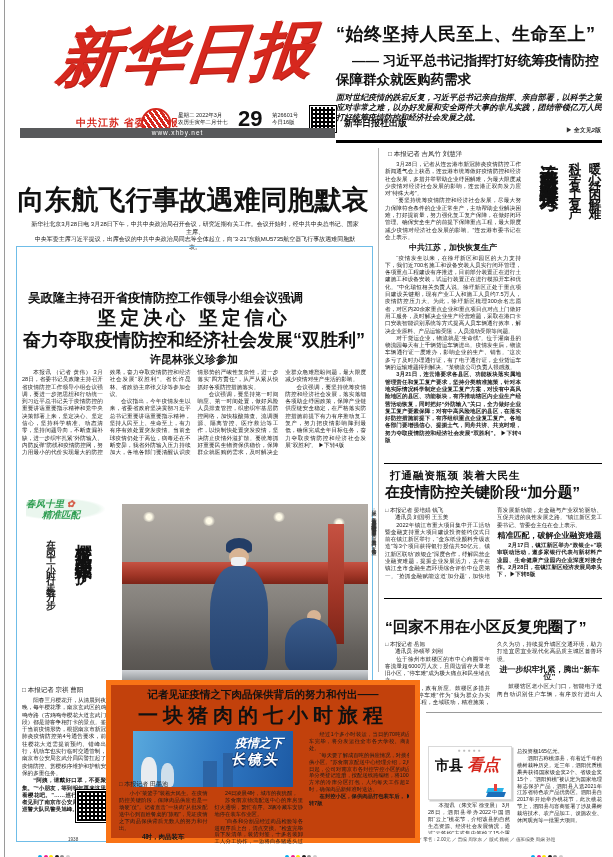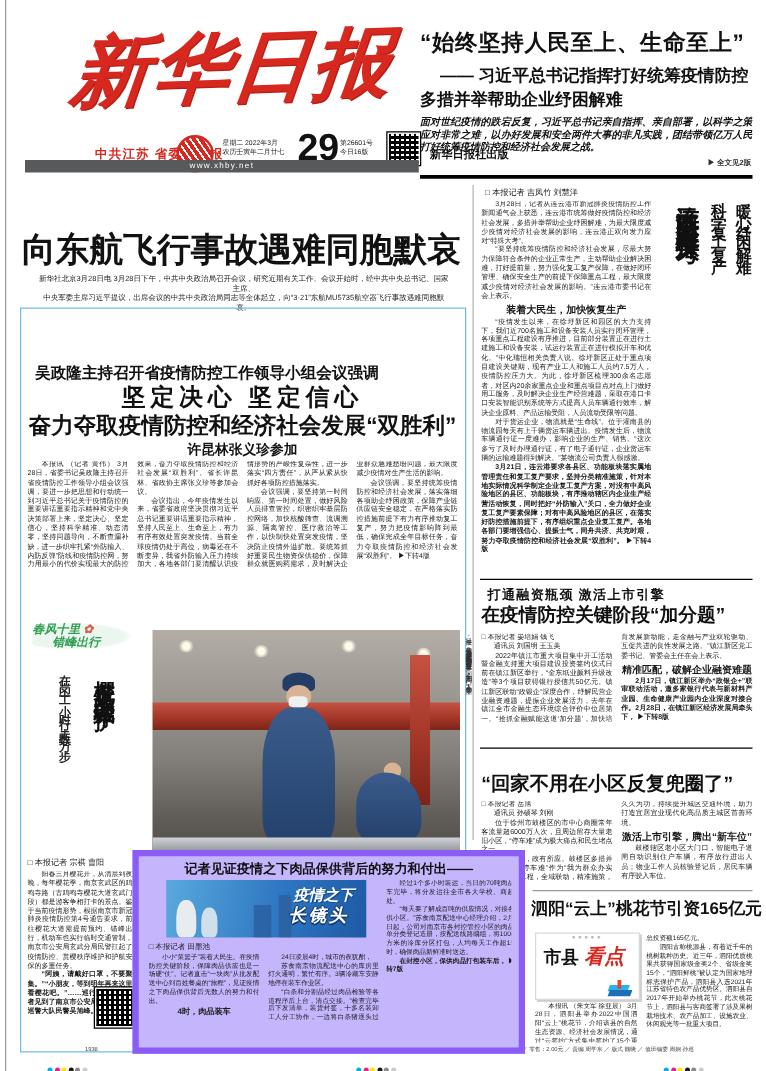--- a/index.html
+++ b/index.html
@@ -16,21 +16,21 @@
 
   
   .brand{font-family:"DejaVu Serif","Liberation Serif",serif;font-style:italic;font-weight:bold;
          color:#d6281e;font-size:62px;letter-spacing:2px;transform:skewX(-8deg) rotate(-2deg);
          text-shadow:1px 1px 0 #b71f16;white-space:nowrap;}
   .org{color:#d6281e;font-size:10px;font-weight:bold;letter-spacing:1px;}
   .logo-circle{width:30px;height:30px;border-radius:50%;
     background:repeating-linear-gradient(55deg,#d6281e 0 3px,#ffffff 3px 4.5px),#d6281e;
     background-color:#d6281e;border:2px solid #d6281e;box-sizing:border-box;}
   .tiny{font-size:5.5px;line-height:6.5px;color:#222;}
-  .day{font-size:30px;font-weight:bold;line-height:22px;}
+  .day{font-size:22px;font-weight:bold;line-height:22px;}
   .webbar{background:#58595b;color:#fff;font-size:6.5px;line-height:10px;text-align:center;letter-spacing:1px;}
   .qr{background:
       repeating-linear-gradient(0deg,#000 0 2px,transparent 2px 4px),
       repeating-linear-gradient(90deg,#000 0 2px,#fff 2px 4px);
       border:1.5px solid #fff;outline:1px solid #000;}
 
   
   .ts-head{font-size:18px;font-weight:bold;white-space:nowrap;letter-spacing:.5px;}
   .ts-sub{font-size:13.5px;font-weight:bold;white-space:nowrap;}
   .ts-intro{font-family:"Liberation Serif",serif;font-style:italic;font-weight:bold;
@@ -77,21 +77,21 @@
 
   
   .rc-rule{background:#000;height:1px;}
   .vrule{background:#b5b5b5;width:1px;}
   .ly-h{font-size:19px;font-weight:900;letter-spacing:2px;}
   .ly-k{font-size:12.5px;font-weight:bold;letter-spacing:9px;}
   .art-kicker{font-size:10.5px;font-weight:bold;letter-spacing:1px;}
   .art-h{font-weight:900;white-space:nowrap;}
 
   
-  .redbox{border:5px solid #8b5cf6;background:#c4b5fd;box-sizing:border-box;}
+  .redbox{border:5px solid #f97316;background:#c2410c;box-sizing:border-box;}
   .pork-kicker{font-size:10.5px;font-weight:bold;}
   .pork-h{font-size:20px;font-weight:900;letter-spacing:5px;white-space:nowrap;}
   .pork-ill{background:linear-gradient(100deg,#59a9dd 0%,#2f77c2 55%,#1d5aa4 100%);position:relative;overflow:hidden;}
   .ill-bld{position:absolute;background:#2a5f9e;opacity:.8;}
   .ill-fig{position:absolute;background:#e8ecf0;border-radius:45% 45% 25% 25%;}
   .ill-t1{font-size:12px;font-weight:900;font-style:italic;color:#fff;text-shadow:1px 1px 0 #174a8f;}
   .ill-t2{font-size:14px;font-weight:900;font-style:italic;color:#fff;letter-spacing:2px;
           text-shadow:-1px 0 0 #123c77,1px 0 0 #123c77,0 -1px 0 #123c77,0 1.5px 0 #123c77;}
   .body53{font-size:5.3px;line-height:6.9px;color:#1a1a1a;}
 
@@ -132,21 +132,21 @@
     <div>今日16版</div>
   </div>
   <div class="abs qr" style="left:310px;top:106px;width:24px;height:24px;"></div>
   <div class="abs b" style="left:344px;top:117px;font-size:9px;">新华日报社出版</div>
   <div class="abs webbar" style="left:20px;top:128px;width:315px;height:10px;">
     <span>www.xhby.net</span>
   </div>
 
   <div class="abs ts-head" style="left:336px;top:22px;">“始终坚持人民至上、生命至上”</div>
   <div class="abs ts-sub" style="left:352px;top:52px;">—— 习近平总书记指挥打好统筹疫情防控</div>
-  <div class="abs ts-sub" style="left:336px;top:71px;">多措并举帮助企业纾困解难</div>
+  <div class="abs ts-sub" style="left:336px;top:71px;">保障群众就医购药需求</div>
   <div class="abs ts-intro jus clip" style="left:336px;top:93px;width:266px;height:32px;">面对世纪疫情的跌宕反复，习近平总书记亲自指挥、亲自部署，以科学之策应对非常之难，以办好发展和安全两件大事的非凡实践，团结带领亿万人民打好统筹疫情防控和经济社会发展之战。</div>
   <div class="abs more" style="right:12px;top:126px;">▶ 全文见2版</div>
   <div class="abs rule" style="left:336px;top:140px;width:266px;height:2.5px;"></div>
 
   <div class="abs mourn ctr" style="left:14px;top:182px;width:358px;">向东航飞行事故遇难同胞默哀</div>
   <div class="abs mourn-body ctr" style="left:30px;top:221px;width:330px;">
     <div>新华社北京3月28日电 3月28日下午，中共中央政治局召开会议，研究近期有关工作。会议开始时，经中共中央总书记、国家主席、</div>
     <div>中央军委主席习近平提议，出席会议的中共中央政治局同志等全体起立，向“3·21”东航MU5735航空器飞行事故遇难同胞默哀。</div>
   </div>
 
@@ -159,21 +159,21 @@
   <div class="abs attend ctr" style="left:16px;top:352px;width:356px;">许昆林张义珍参加</div>
   <div class="abs body58 cols4 jus clip" style="left:22px;top:369px;width:344px;height:123px;">
     <p class="np">本报讯 （记者 黄伟） 3月28日，省委书记吴政隆主持召开省疫情防控工作领导小组会议强调，要进一步把思想和行动统一到习近平总书记关于疫情防控的重要讲话重要指示精神和党中央决策部署上来，坚定决心、坚定信心，坚持科学精准、动态清零，坚持问题导向，不断查漏补缺，进一步织牢扎紧“外防输入、内防反弹”防线和疫情防控网，努力用最小的代价实现最大的防控效果，奋力夺取疫情防控和经济社会发展“双胜利”。省长许昆林、省政协主席张义珍等参加会议。</p>
     <p class="np">会议指出，今年疫情发生以来，省委省政府坚决贯彻习近平总书记重要讲话重要指示精神，坚持人民至上、生命至上，有力有序有效处置突发疫情。当前全球疫情仍处于高位，病毒还在不断变异，我省外防输入压力持续加大，各地各部门要清醒认识疫情形势的严峻性复杂性，进一步落实“四方责任”，从严从紧从快抓好各项防控措施落实。</p>
     <p class="np">会议强调，要坚持第一时间响应、第一时间处置，做好风险人员排查管控，织密织牢基层防控网络，加快核酸筛查、流调溯源、隔离管控、医疗救治等工作，以快制快处置突发疫情，坚决防止疫情外溢扩散。要统筹抓好重要民生物资保供稳价，保障群众就医购药需求，及时解决企业群众急难愁盼问题，最大限度减少疫情对生产生活的影响。</p>
     <p class="np">会议强调，要坚持统筹疫情防控和经济社会发展，落实落细各项助企纾困政策，保障产业链供应链安全稳定，在严格落实防控措施前提下有力有序推动复工复产，努力把疫情影响降到最低，确保完成全年目标任务，奋力夺取疫情防控和经济社会发展“双胜利”。 ▶下转4版</p>
   </div>
 
   <div class="abs spring" style="left:26px;top:498px;width:80px;">
     <div><span>春风十里</span> <span style="color:#d6604d">✿</span></div>
-    <div style="padding-left:16px;">错峰出行</div>
+    <div style="padding-left:16px;">精准匹配</div>
   </div>
   <div class="abs v sak-h clip" style="left:72px;top:530px;height:150px;">樱花道上的忠诚守护</div>
   <div class="abs v sak-k clip" style="left:44px;top:532px;height:148px;">在岗十二小时行走数万步</div>
   <div class="abs byline" style="left:22px;top:686px;">□ 本报记者 宗祺 曹阳</div>
   <div class="abs body58 jus clip" style="left:22px;top:697px;width:84px;height:136px;">
     <p class="np">阳春三月樱花开，从清晨到夜晚，每年樱花季，南京玄武区的鸡鸣寺路（古鸡鸣寺樱花大道玄武门段）都是游客争相打卡的景点。鉴于当前疫情形势，根据南京市新冠肺炎疫情防控第4号通告要求，前往樱花大道需提前预约、错峰出行，机动车也实行临时交通管制，南京市公安局玄武分局民警扛起了疫情防控、赏樱秩序维护和护航安保的多重任务。</p>
     <p class="np jump">“阿姨，请戴好口罩，不要聚集。”“小朋友，等到明年再来这里看樱花吧。”……巡行管控中，记者见到了南京市公安局玄武分局特巡警大队民警吴旭峰。 ▶下转7版</p>
   </div>
   <div class="abs qr" style="left:76px;top:790px;width:30px;height:30px;"></div>
 
@@ -195,75 +195,75 @@
     <div class="ph-steel" style="left:0;top:166px;width:246px;height:20px;"></div>
   </div>
   <div class="abs v caption-v clip" style="left:370px;top:506px;height:182px;width:8px;">连日来，我省各地重点企业在严格落实疫情防控措施的前提下有序推进复工复产。图为生产车间内，工人正加紧作业。</div>
 
   <div class="abs vrule" style="left:378px;top:148px;height:524px;"></div>
 
   <div class="abs byline" style="left:388px;top:150px;">□ 本报记者 吉凤竹 刘慧洋</div>
   <div class="abs body58 jus clip" style="left:385px;top:161px;width:136px;height:300px;">
     <p class="np">3月28日，记者从连云港市新冠肺炎疫情防控工作新闻通气会上获悉，连云港市统筹做好疫情防控和经济社会发展，多措并举帮助企业纾困解难，为最大限度减少疫情对经济社会发展的影响，连云港正双向发力应对“特殊大考”。</p>
     <p class="np">“要坚持统筹疫情防控和经济社会发展，尽最大努力保障符合条件的企业正常生产，主动帮助企业解决困难，打好提前量，努力强化复工复产保障，在做好闭环管理、确保安全生产的前提下保障重点工程，最大限度减少疫情对经济社会发展的影响。”连云港市委书记在会上表示。</p>
-    <p class="subhead">装着大民生，加快恢复生产</p>
+    <p class="subhead">中共江苏，加快恢复生产</p>
     <p class="np">“疫情发生以来，在徐圩新区和园区的大力支持下，我们近700名施工和设备安装人员实行闭环管理，各项重点工程建设有序推进，目前部分装置正在进行土建施工和设备安装，试运行装置正在进行模拟开车和优化。”中化瑞恒相关负责人说。徐圩新区正处于重点项目建设关键期，现有产业工人和施工人员约7.5万人，疫情防控压力大。为此，徐圩新区梳理300余名志愿者，对区内20余家重点企业和重点项目点对点上门做好用工服务，及时解决企业生产经营难题，采取在港口卡口安装智能识别系统等方式提高人员车辆通行效率，解决企业原料、产品运输受阻，人员流动受限等问题。</p>
     <p class="np">对于货运企业，物流就是“生命线”。位于灌南县的物流园每天有上千辆货运车辆进出。疫情发生后，物流车辆通行证一度难办，影响企业的生产、销售。“这次多亏了及时办理通行证，有了电子通行证，企业货运车辆的运输难题得到解决。”某物流公司负责人很感激。</p>
     <p class="np jump">3月21日，连云港要求各县区、功能板块落实属地管理责任和复工复产要求，坚持分类精准施策，针对本地实际情况科学制定企业复工复产方案，对没有中高风险地区的县区、功能板块，有序推动辖区内企业生产经营活动恢复，同时把好“外防输入”关口，全力做好企业复工复产要素保障；对有中高风险地区的县区，在落实好防控措施前提下，有序组织重点企业复工复产。各地各部门要增强信心、提振士气，同舟共济、共克时艰，努力夺取疫情防控和经济社会发展“双胜利”。 ▶下转4版</p>
   </div>
   <div class="abs v ly-h clip" style="left:528px;top:150px;height:318px;width:34px;">连云港双向发力应对『特殊大考』</div>
   <div class="abs v ly-k clip" style="left:566px;top:152px;height:200px;">科学复工复产</div>
   <div class="abs v ly-k clip" style="left:586px;top:152px;height:200px;">暖心纾困解难</div>
 
   <div class="abs rc-rule" style="left:384px;top:463px;width:218px;"></div>
-  <div class="abs art-kicker" style="left:390px;top:469px;">打通融资瓶颈 激活上市引擎</div>
+  <div class="abs art-kicker" style="left:390px;top:469px;">打通融资瓶颈 装着大民生</div>
   <div class="abs art-h" style="left:385px;top:483px;font-size:15px;">在疫情防控关键阶段“加分题”</div>
   <div class="abs body58 cols2 jus clip" style="left:385px;top:507px;width:217px;height:88px;">
     <p class="np" style="text-indent:0;"><span>□ 本报记者 晏培娟 钱飞</span><br><span style="padding-left:10px">通讯员 刘国明 王玉美</span></p>
     <p class="np">2022年镇江市重大项目集中开工活动暨金融支持重大项目建设投资签约仪式日前在镇江新区举行，“金东纸业颜料升级改造”等3个项目获得银行授信共50亿元。镇江新区联动“政银企”深度合作，纾解民营企业融资难题，提振企业发展活力，去年在镇江全市金融生态环境综合评价中位居第一。“抢抓金融赋能这道‘加分题’，加快培育发展新动能，走金融与产业双轮驱动、互促共进的良性发展之路。”镇江新区党工委书记、管委会主任在会上表示。</p>
     <p class="subhead">精准匹配，破解企业融资难题</p>
     <p class="np jump">2月17日，镇江新区举办“政银企+”联审联动活动，邀多家银行代表与新材料产业园、生命健康产业园内企业深度对接合作。2月28日，在镇江新区经济发展局牵头下， ▶下转8版</p>
   </div>
 
   <div class="abs rc-rule" style="left:384px;top:598px;width:218px;"></div>
   <div class="abs art-h" style="left:385px;top:617px;font-size:15.5px;">“回家不用在小区反复兜圈了”</div>
   <div class="abs body58 cols2 jus clip" style="left:385px;top:641px;width:217px;height:70px;">
     <p class="np" style="text-indent:0;"><span>□ 本报记者 岳旭</span><br><span style="padding-left:10px">通讯员 孙硕琴 刘刚</span></p>
     <p class="np">位于徐州市鼓楼区的市中心商圈常年客流量超6000万人次，且周边留存大量老旧小区，“停车难”成为极大痛点和民生堵点之一。</p>
     <p class="np">民有所呼，政有所应。鼓楼区多措并举，将破解“停车难”作为“我为群众办实事”重点民生工程，全域联动，精准施策，久久为功，持续提升城区交通环境，助力打造宜居宜业现代化高品质主城区首善环境。</p>
-    <p class="subhead">激活上市引擎，腾出“新车位”</p>
+    <p class="subhead">进一步织牢扎紧，腾出“新车位”</p>
     <p class="np">鼓楼辖区老小区大门口，智能电子道闸自动识别住户车辆，有序放行进出人员；物业工作人员核验登记后，居民车辆有序驶入车位。</p>
 
   </div>
 
   <div class="abs thinrule" style="left:426px;top:712px;width:176px;height:1px;"></div>
-  <div class="abs sy-h ctr" style="left:425px;top:718px;width:178px;">泗阳“云上”桃花节引资165亿元</div>
   <div class="abs card" style="left:428px;top:746px;width:82px;height:52px;">
     <div class="card-dots ctr">●●●●●</div>
     <div style="padding:2px 6px;white-space:nowrap;">
       <span class="sxkd-1">市县</span>
       <span class="sxkd-2">看点</span>
     </div>
     <div class="book1" style="right:8px;bottom:6px;width:16px;height:5px;"></div>
     <div class="book2" style="right:6px;bottom:2px;width:18px;height:5px;"></div>
     <div class="book3" style="right:14px;bottom:8px;width:3px;height:7px;"></div>
   </div>
   <div class="abs body53 jus clip" style="left:428px;top:802px;width:82px;height:32px;">
     <p class="np">本报讯 （朱文军 徐亚晨） 3月28日，泗阳县举办2022中国泗阳“云上”桃花节，介绍该县的自然生态资源、经济社会发展情况，通过“云签约”方式集中签约了15个重大项目，协议</p>
   </div>
   <div class="abs body53 jus clip" style="left:517px;top:748px;width:85px;height:86px;">
     <p class="np" style="text-indent:0;">总投资额165亿元。</p>
     <p class="np">泗阳古称桃源县，有着近千年的桃树栽种历史。近三年，泗阳优质桃果共获得国家级金奖2个、省级金奖15个，“泗阳鲜桃”被认定为国家地理标志保护产品，泗阳县入选2021年江苏省特色农产品优势区。泗阳县自2017年开始举办桃花节，此次桃花节上，泗阳县与客商签署了涉及果树栽培技术、农产品加工、设施农业、休闲观光等一批重大项目。</p>
   </div>
 
   <div class="abs redbox" style="left:106px;top:680px;width:314px;height:163px;z-index:5;">
     <div class="pork-kicker ctr" style="margin-top:3px;">记者见证疫情之下肉品保供背后的努力和付出——</div>
+    <div class="pork-h ctr">一块猪肉的七小时旅程</div>
     <div style="position:relative;margin:2px 6px 0 6px;height:118px;overflow:hidden;">
 
-      <div class="pork-ill abs" style="left:16px;top:0;width:160px;height:46px;">
+      <div class="pork-ill abs" style="left:16px;top:0;width:160px;height:56px;">
         <div class="ill-bld" style="left:70px;bottom:0;width:14px;height:26px;"></div>
         <div class="ill-bld" style="left:90px;bottom:0;width:10px;height:34px;"></div>
         <div class="ill-fig" style="left:8px;bottom:0;width:16px;height:30px;"></div>
         <div class="ill-fig" style="left:28px;bottom:0;width:13px;height:24px;opacity:.85;"></div>
         <div class="abs ill-t1" style="right:10px;top:4px;">疫情之下</div>
         <div class="abs ill-t2" style="right:14px;top:20px;">长镜头</div>
       </div>
 
       <div class="abs" style="left:2px;top:49px;width:184px;height:68px;">
         <div class="byline" style="font-size:6px;">□ 本报记者 田墨池</div>

